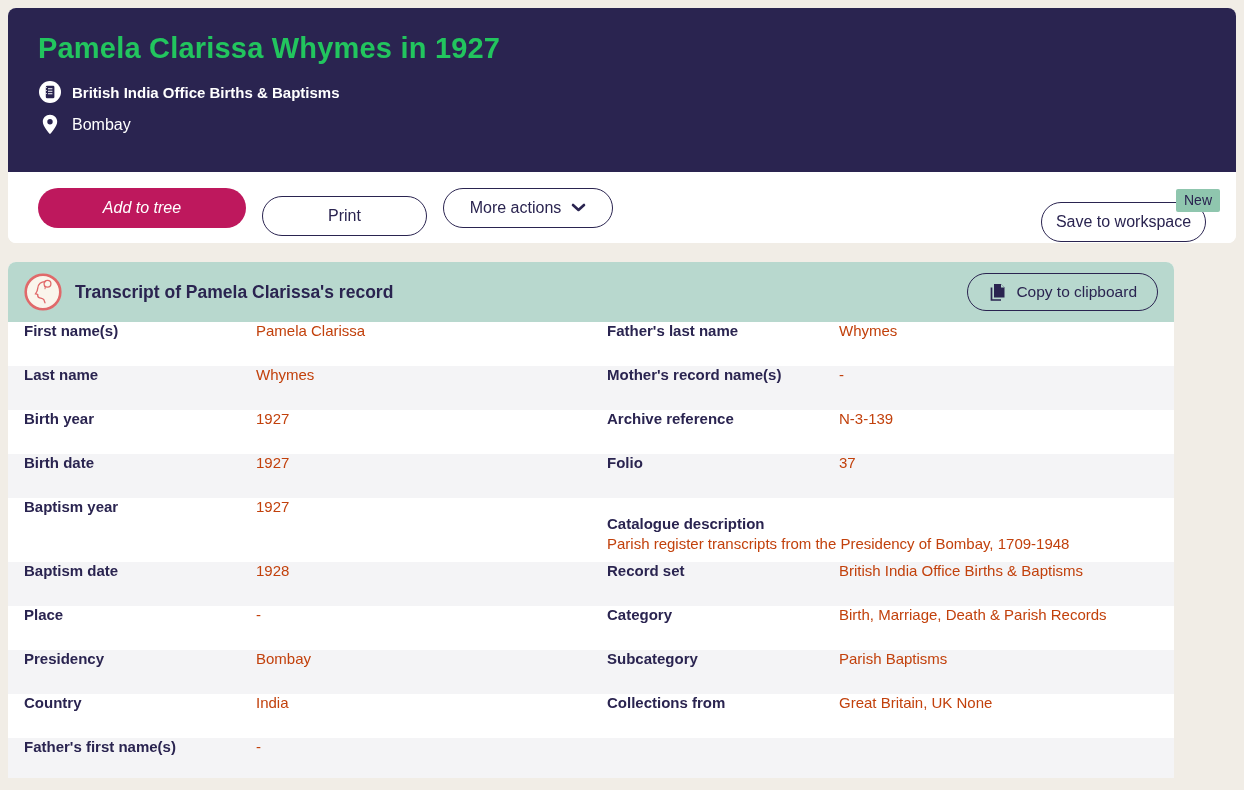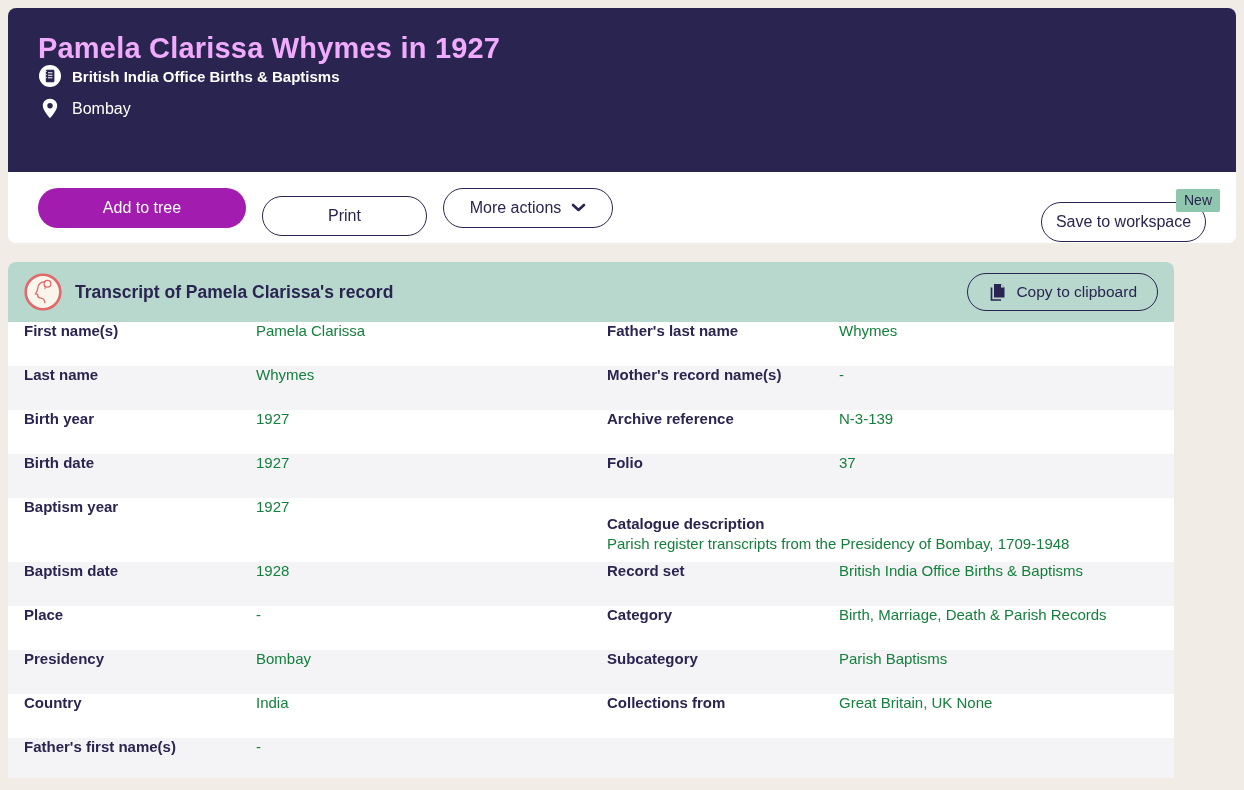--- a/index.html
+++ b/index.html
@@ -17,24 +17,25 @@
     border-radius: 8px;
     overflow: hidden;
     background: #ffffff;
   }
   .hero {
     background: #2a2450;
     height: 164px;
     padding: 24px 30px 0 30px;
   }
   .hero-title {
-    color: #f0abfc;
+    color: #22c55e;
     font-size: 29px;
     font-weight: bold;
     letter-spacing: 0.2px;
+    margin-bottom: 16px;
   }
   .hero-meta { display: flex; align-items: center; margin-bottom: 11px; }
   .hero-meta .icon-wrap { width: 24px; display: flex; justify-content: center; margin-right: 10px; }
   .hero-recordset { color: #ffffff; font-weight: bold; font-size: 15px; }
   .hero-location { color: #ffffff; font-size: 16px; }
 
   .actions-bar {
     height: 71px;
     background: #ffffff;
     display: flex;
@@ -48,21 +49,21 @@
     font-family: "Liberation Sans", sans-serif;
     color: #2a2450;
     background: #ffffff;
     border: 1.5px solid #2a2450;
     cursor: pointer;
     display: inline-flex;
     align-items: center;
     justify-content: center;
     gap: 10px;
   }
-  .btn-primary { background: #a21caf; color: #ffffff; border: none; width: 208px; }
+  .btn-primary { background: #be185d; color: #ffffff; border: none; width: 208px; font-style: italic; }
   .btn-print { width: 165px; margin-left: 16px; margin-top: 17px; }
   .btn-more { width: 170px; margin-left: 16px; }
   .save-wrap { margin-left: auto; position: relative; width: 165px; margin-top: 28px; }
   .btn-save { width: 165px; }
   .new-badge {
     position: absolute;
     top: -13px;
     right: -14px;
     background: #8fc6ae;
     color: #2a2450;
@@ -109,21 +110,21 @@
   .tr.tall { min-height: 64px; }
   .tr.short { min-height: 40px; }
   .td {
     width: 50%;
     display: flex;
     align-items: flex-start;
     padding-left: 16px;
     padding-right: 12px;
   }
   .td .lbl { width: 232px; flex: none; font-weight: bold; font-size: 15px; color: #2a2450; }
-  .td .val { font-size: 15px; color: #15803d; }
+  .td .val { font-size: 15px; color: #c2410c; }
   .td.stacked {
     flex-direction: column;
     align-items: flex-start;
     justify-content: flex-end;
     gap: 3px;
     padding-top: 10px;
     padding-bottom: 10px;
   }
   .td.stacked .lbl { width: auto; }
 </style>

